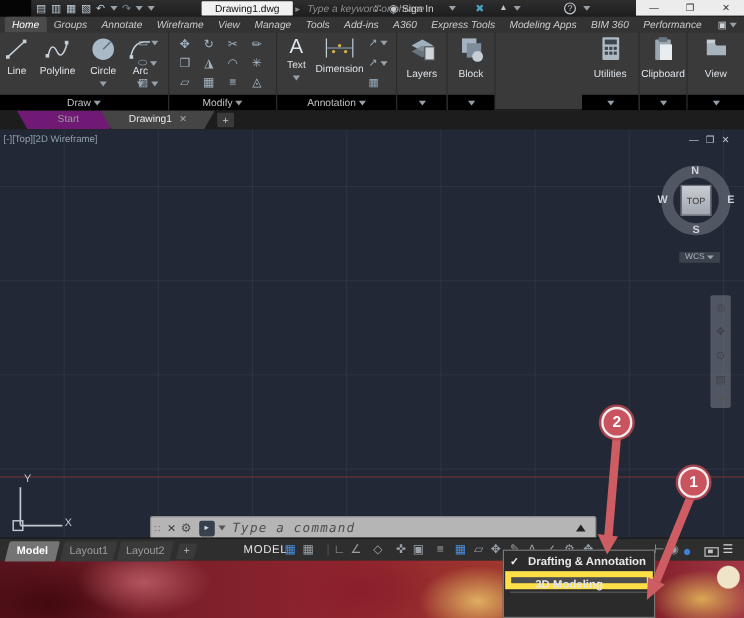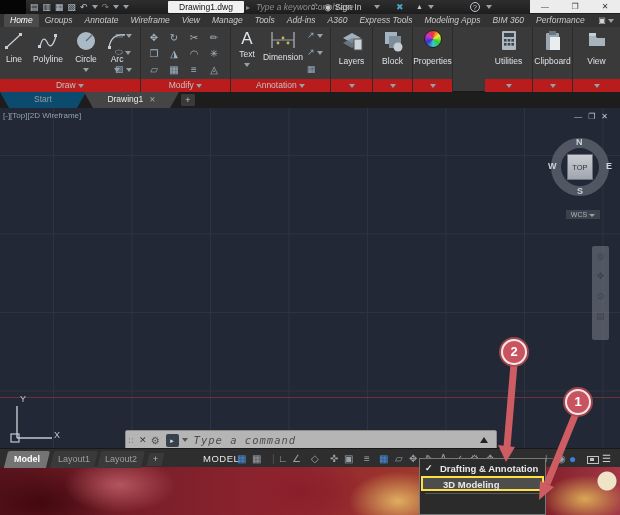--- a/index.html
+++ b/index.html
@@ -25,35 +25,35 @@
   .winctl{left:530px;top:0;width:90px;height:13px;background:#ececec;display:flex;}
   .winctl span{flex:1;text-align:center;font-size:8px;line-height:13px;color:#333;}
   
   .ribbontabs{left:0;top:14px;width:620px;height:13px;background:#333;display:flex;align-items:stretch;padding-left:4px;}
   .rtab{color:#cbcbcb;font-size:8.5px;line-height:13px;padding:0 6px;white-space:nowrap;font-style:italic;}
   .rtab.active{background:#4b4b4b;color:#fff;border-radius:2px 2px 0 0;}
   .rtabend{margin-left:auto;color:#cfd4d9;font-size:8px;line-height:13px;padding-right:6px;}
   
   .ribbon{left:0;top:27px;width:620px;height:65px;background:#3a3a3a;border-bottom:1px solid #191919;}
   .panel{position:absolute;top:0;height:65px;border-right:1px solid #2b2b2b;}
-  .pstrip{position:absolute;left:0;right:0;bottom:0;height:13px;background:#b91c1c;
+  .pstrip{position:absolute;left:0;right:0;bottom:0;height:13px;background:#000000;
           color:#c3c3c3;font-size:8.5px;text-align:center;line-height:13px;}
   .bigbtn{position:absolute;top:2px;text-align:center;color:#dde2e7;font-size:8.5px;}
   .bigbtn svg{display:block;margin:1px auto 2px;}
   .pname{position:absolute;left:0;right:0;top:29px;text-align:center;color:#dce1e6;font-size:8.5px;}
   .picon{position:absolute;top:3px;left:0;right:0;display:flex;justify-content:center;}
   .mglyph{position:absolute;width:18px;height:15px;color:#a2b4c3;font-size:10px;text-align:center;line-height:15px;}
   .smallrow{position:absolute;color:#93aabc;font-size:9px;line-height:13px;}
   .wheel{width:18px;height:18px;border-radius:50%;
          background:conic-gradient(#e33,#ee3,#3c3,#3cc,#33c,#c3c,#e33);border:1px solid #222;}
   
   .filetabs{left:0;top:92px;width:620px;height:16px;background:#1d1d1d;}
   .ftab{position:absolute;top:0;height:16px;font-size:8.5px;text-align:center;line-height:15px;
         clip-path:polygon(0 0,100% 0,calc(100% - 9px) 100%,9px 100%);}
-  .ftab.start{left:0;width:86px;background:#0c4a6e;color:#9a9a9a;}
+  .ftab.start{left:14px;width:86px;background:#701a75;color:#9a9a9a;}
   .ftab.active{left:84px;width:95px;background:#454545;color:#ececec;}
   .ftclose{margin-left:6px;color:#aaa;font-size:7.5px;}
   .ftplus{position:absolute;left:181px;top:2px;width:14px;height:12px;background:#3a3a3a;
           color:#c9c9c9;font-size:9px;text-align:center;line-height:12px;border-radius:1px;}
   
   .viewport{left:0;top:108px;width:620px;height:340px;background:#222835;
     background-image:linear-gradient(to right,#2c3342 1px,transparent 1px),
                      linear-gradient(to bottom,#2c3342 1px,transparent 1px);
     background-size:78.5px 78.5px;background-position:53px 47px;}
   .redaxis{left:0;top:289px;width:620px;height:1px;background:rgba(170,60,55,.55);}
@@ -109,21 +109,21 @@
     radial-gradient(ellipse 90px 45px at 300px 25px,#8a1f2b,rgba(138,31,43,0) 75%),
     radial-gradient(ellipse 80px 40px at 120px 18px,#b4555e,rgba(180,85,94,0) 70%),
     radial-gradient(ellipse 100px 50px at 40px 36px,#43080f,rgba(67,8,15,0) 75%),
     linear-gradient(90deg,#57141c 0%,#7c1f2a 25%,#93262f 50%,#a03a2c 70%,#83212b 88%,#a23745 100%);}
   
   .wsmenu{left:419px;top:458px;width:127px;height:57px;background:#2b2b2b;
           border:1px solid #787878;z-index:30;padding-top:2px;}
   .wsitem{position:relative;height:15px;line-height:15px;color:#e8e8e8;font-size:9.5px;
           font-weight:bold;padding-left:20px;white-space:nowrap;}
   .wsitem .chk{position:absolute;left:5px;color:#f0f0f0;font-size:9px;}
-  .wsitem.hl{background:#4d4d4d;border:2px solid #fde047;margin:0 1px;line-height:13px;}
+  .wsitem.hl{background:#4d4d4d;border:5px solid #fde047;margin:0 1px;line-height:13px;}
   .wsdiv{height:1px;background:#5a5a5a;margin:2px 5px;}
   
   .callout{position:absolute;width:26px;height:26px;border-radius:50%;background:#c9545f;
            border:2px solid #f1eaea;box-shadow:0 0 0 2px rgba(185,70,80,.85);
            color:#fff;font-size:13px;font-weight:bold;text-align:center;line-height:22px;z-index:40;}
   .arrowsvg{position:absolute;left:0;top:0;width:620px;height:515px;z-index:39;pointer-events:none;}
 </style>
 </head>
 <body>
 
@@ -272,27 +272,20 @@
         <svg width="24" height="22">
             <path d="M3 8 L12 3 L21 8 L12 13 Z" fill="#9fb0bf"></path>
             <path d="M3 13 L12 8 L21 13 L12 18 Z" fill="#74838f" opacity=".8"></path>
             <rect x="14" y="9" width="8" height="11" fill="#cdd5db" stroke="#555"></rect>
           </svg>
       </div>
       <div class="pname">Layers</div>
       <div class="pstrip"><i class="caret"></i></div>
     </div>
 
-    <div class="panel" style="left:413px;width:40px">
-      <div class="picon">
-          <div class="wheel"></div>
-        </div>
-      <div class="pname">Properties</div>
-      <div class="pstrip"><i class="caret"></i></div>
-    </div>
 
 
     <div class="panel" style="left:533px;width:40px">
       <div class="picon">
         <svg width="18" height="22">
             <rect x="2" y="3" width="13" height="17" rx="1" fill="#9aa7b1"></rect>
             <rect x="5" y="1" width="7" height="4" fill="#6b7780"></rect>
             <rect x="6" y="7" width="10" height="13" fill="#e9edf0"></rect>
           </svg>
       </div>

